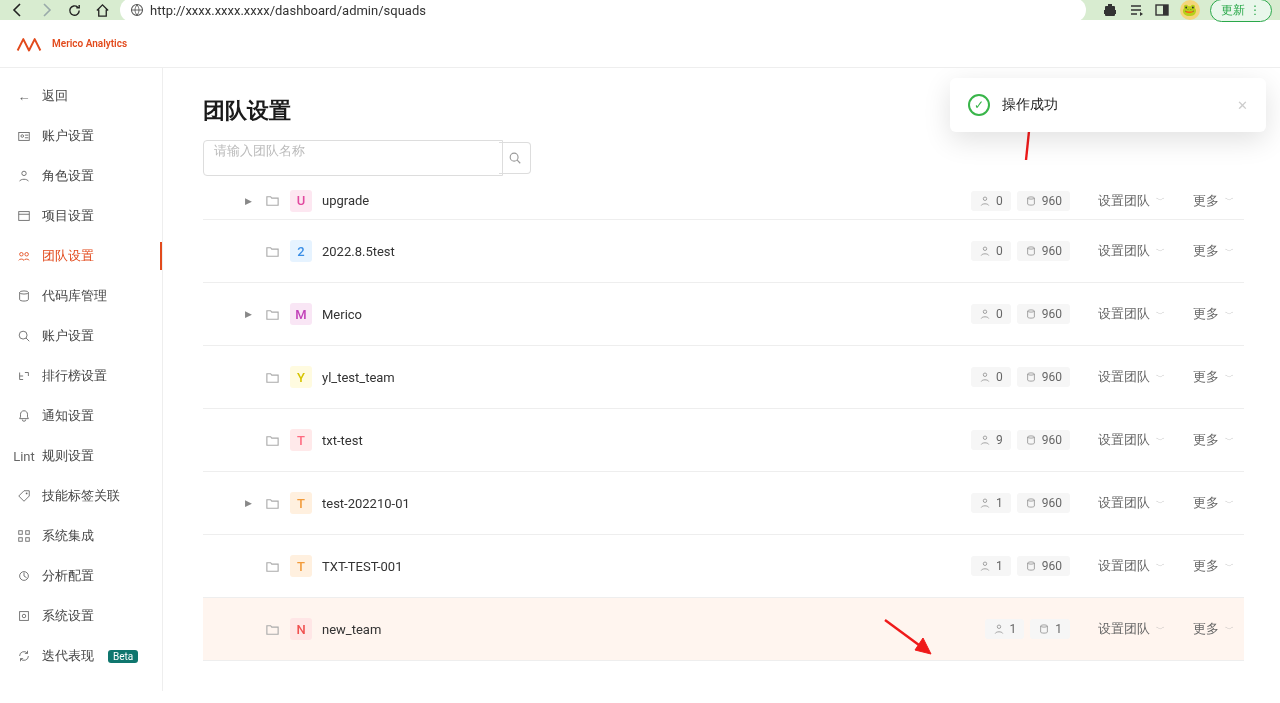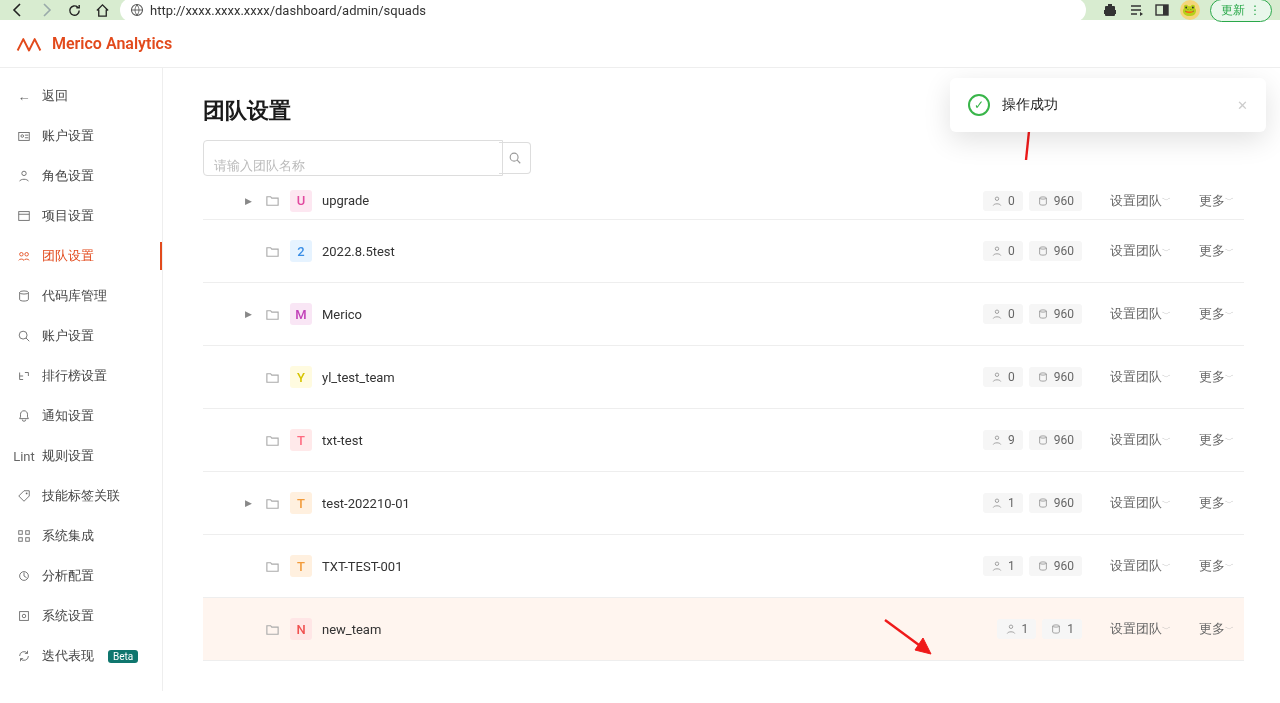--- a/index.html
+++ b/index.html
@@ -10,57 +10,57 @@
   .chrome .nav-btn { width: 20px; height: 20px; display: flex; align-items: center; justify-content: center; color: #2b2b2b; cursor: pointer; }
   .chrome .nav-btn.disabled { color: #9aa; }
   .addr { flex: 1; height: 24px; background: #fff; border-radius: 12px; display: flex; align-items: center; padding: 0 10px; gap: 6px; color: #333; font-size: 13px; }
   .addr .globe { color: #555; }
   .chrome .right { display: flex; align-items: center; gap: 10px; margin-left: 8px; }
   .chrome .pill-upd { border: 1px solid #2aa84a; color: #2aa84a; background: #e9f7eb; border-radius: 14px; padding: 2px 10px; display: flex; align-items: center; gap: 4px; font-size: 12px; }
   .chrome .ext-badge { width: 20px; height: 20px; border-radius: 10px; background: #f4d57a; display:flex;align-items:center;justify-content:center;font-size:12px; }
 
   
   .app-header { height: 48px; border-bottom: 1px solid #eee; display: flex; align-items: center; padding: 0 16px; justify-content: space-between; }
-  .brand { display: flex; align-items: center; gap: 10px; color: #e24a1c; font-weight: 600; font-size: 16px; }
+  .brand { display: flex; align-items: center; gap: 10px; color: #e24a1c; font-weight: 600; font-size: 10px; }
   .brand .logo { color: #e24a1c; }
 
   
   .layout { display: flex; height: calc(703px - 32px - 48px); }
   .sidebar { width: 163px; border-right: 1px solid #eee; padding: 8px 0 16px; overflow: hidden; }
   .side-item { display: flex; align-items: center; gap: 10px; height: 40px; padding: 0 16px; color: #444; font-size: 13px; cursor: pointer; }
   .side-item .ic { width: 16px; color: #666; display:flex; justify-content:center; }
   .side-item.active { color: #e24a1c; background: #fff; position: relative; }
   .side-item.active::after { content:""; position:absolute; right:0; top:6px; bottom:6px; width:2px; background:#e24a1c; }
   .side-item.active .ic { color: #e24a1c; }
   .beta-badge { background:#0f766e; color:#fff; border-radius:3px; font-size:10px; padding:1px 5px; margin-left:4px; }
   .lint-label { font-size: 13px; color:#666; }
 
   .main { flex:1; overflow: hidden; padding: 0; position: relative; }
   .main-inner { padding: 20px 36px 0 40px; }
   .page-title { font-size: 22px; font-weight: 650; color: #1a1a1a; margin: 8px 0 14px; }
 
   .search-wrap { display:flex; align-items:center; margin-bottom: 6px; }
-  .search-box { width: 300px; height: 32px; border: 1px solid #ddd; border-radius: 4px; display:flex; align-items:flex-start; padding: 17px 10px; color:#bbb; }
+  .search-box { width: 300px; height: 32px; border: 1px solid #ddd; border-radius: 4px; display:flex; align-items:flex-end; padding: 17px 10px; color:#bbb; }
   .search-box input { border:none; outline:none; flex:1; font-size:13px; color:#333; background:transparent; }
   .search-box input::placeholder { color:#bbb; }
   .search-icon-box { width: 32px; height: 32px; border:1px solid #ddd; border-left: none; border-top-right-radius:4px; border-bottom-right-radius:4px; display:flex; align-items:center; justify-content:center; color:#999; margin-left:-4px; }
   .search-box { border-top-right-radius:0; border-bottom-right-radius:0; }
 
   .tree { margin-top: 2px; }
   .row { height: 63px; border-bottom: 1px solid #eee; display:flex; align-items:center; padding-left: 42px; padding-right: 10px; }
   .row.first { height: 38px; border-top:none; }
   .row.highlight { background: #fff5ef; }
   .row .left { display:flex; align-items:center; gap:10px; flex:1; }
   .row .caret { width:10px; color:#888; font-size:9px; }
   .row .folder { color:#999; }
   .row .letter { width:22px; height:22px; border-radius:3px; display:flex; align-items:center; justify-content:center; font-size:13px; font-weight:500; }
   .row .name { color:#333; font-size:13px; }
   .row .stats { display:flex; align-items:center; gap:6px; }
   .stat-pill { background:#f6f6f6; border-radius:3px; padding:3px 8px; display:flex; align-items:center; gap:5px; color:#666; font-size:12px; }
-  .act-link { color:#666; font-size:13px; margin-left: 28px; display:flex; align-items:center; gap:0; cursor:pointer; }
+  .act-link { color:#666; font-size:13px; margin-left: 28px; display:flex; align-items:center; gap:6px; cursor:pointer; }
   .act-link .caret-d { font-size:9px; color:#aaa; }
 
   
   .toast { position:absolute; top: 10px; right: 14px; width: 316px; background:#fff; border-radius:6px; box-shadow: 0 8px 28px rgba(0,0,0,0.12); padding: 16px 18px; display:flex; align-items:center; gap:12px; z-index: 50; }
   .toast .ok-circle { width:22px; height:22px; border:2px solid #39b54a; border-radius:50%; display:flex; align-items:center; justify-content:center; color:#39b54a; font-size:12px; }
   .toast .close { margin-left:auto; color:#ccc; cursor:pointer; }
 
   
   .arrow { position:absolute; pointer-events:none; }
   .arrow svg line, .arrow svg polygon { stroke:#ef1a1a; fill:#ef1a1a; }

